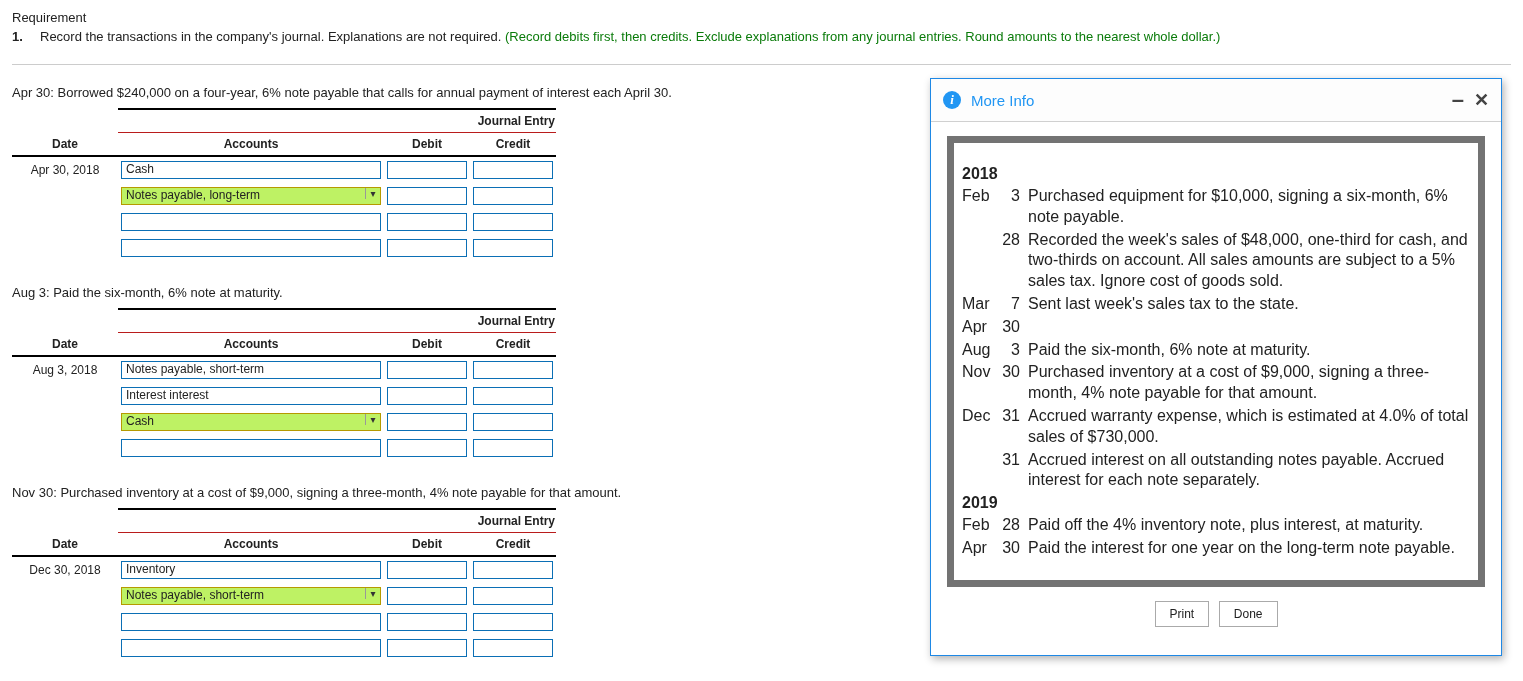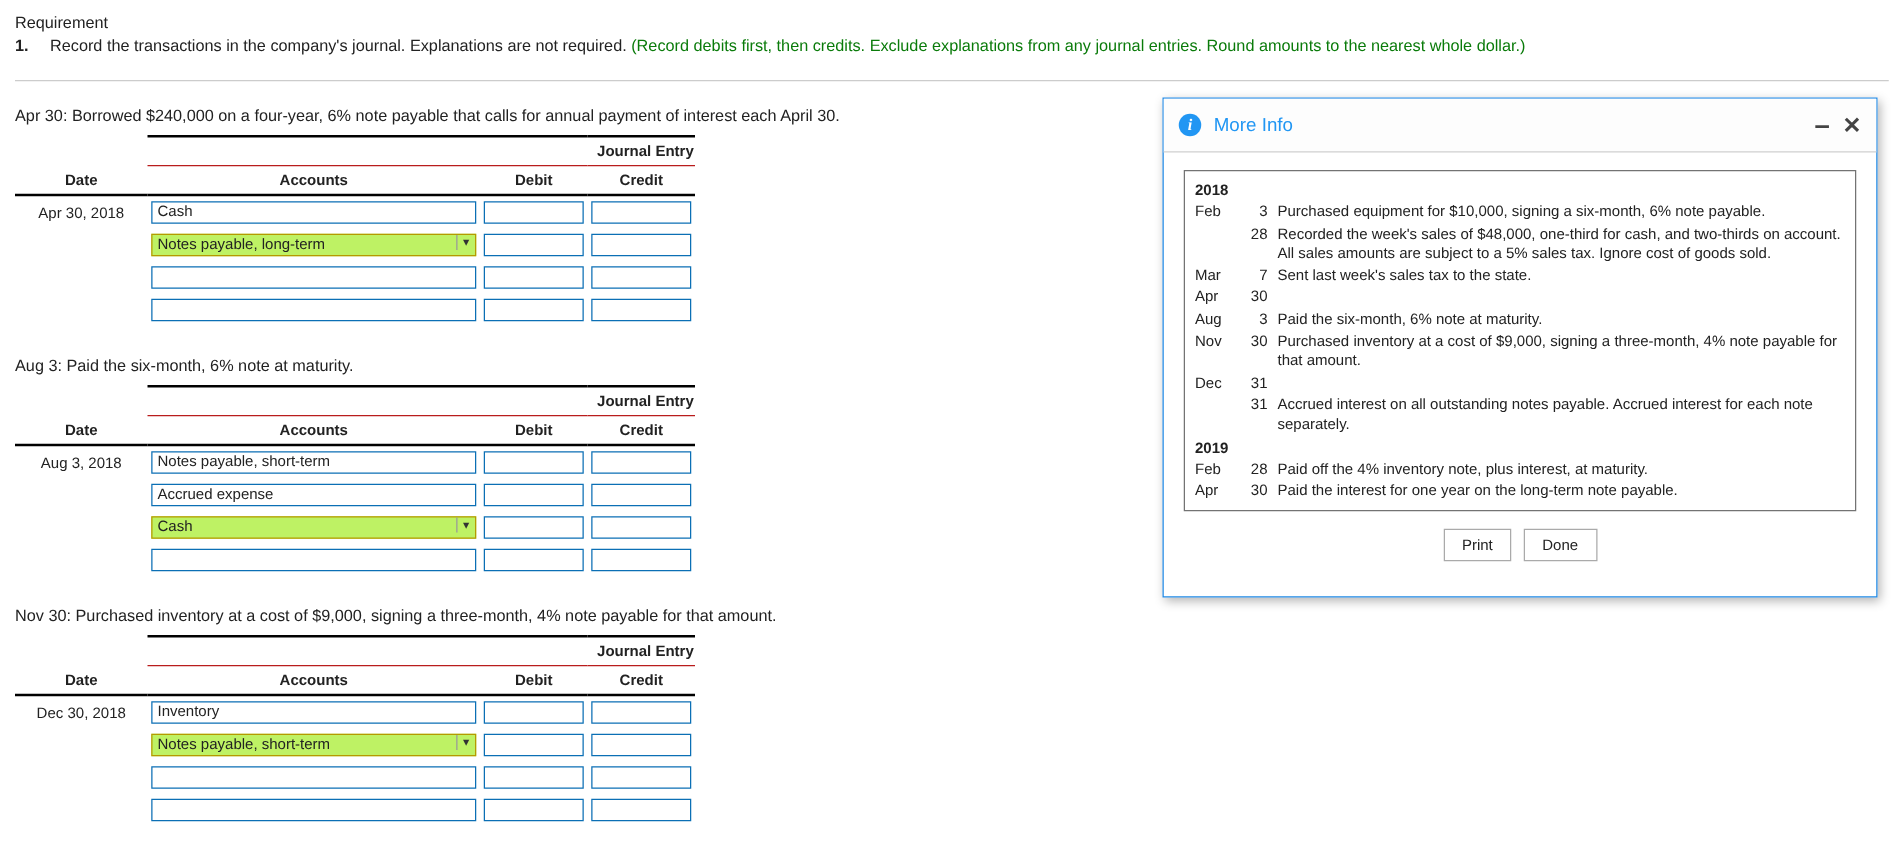--- a/index.html
+++ b/index.html
@@ -25,21 +25,21 @@
 .acct-arrow{width:14px;text-align:center;font-size:10px;color:#333;border-left:1px solid #999}
 .num-input{border:1px solid #0b6fb5;height:18px;box-sizing:border-box;background:#fff}
 .col-date-cell{text-align:center;font-weight:normal}
 
 .modal{position:absolute;top:78px;left:930px;width:570px;border:1px solid #1e88e5;box-shadow:2px 3px 8px rgba(0,0,0,0.3);background:#fff}
 .modal-hdr{display:flex;align-items:center;padding:10px 12px;border-bottom:1px solid #d0d0d0;background:#fdfdfd}
 .modal-icon{width:18px;height:18px;border-radius:50%;background:#2196f3;color:#fff;display:flex;align-items:center;justify-content:center;font-style:italic;font-family:Georgia,serif;font-size:13px;font-weight:bold;margin-right:10px}
 .modal-title{flex:1;color:#2196f3;font-size:15px}
 .modal-ctrl{font-size:18px;font-weight:bold;color:#444;margin-left:10px;cursor:pointer;font-family:Arial}
 .modal-body{padding:14px 16px}
-.modal-box{border:1px solid #737373;padding:6px 8px;font-size:12px}
+.modal-box{border:7px solid #737373;padding:20px 8px;font-size:16px}
 .modal-row{display:flex;padding:1px 0;line-height:1.3}
 .modal-year{font-weight:bold;padding:2px 0}
 .modal-mon{width:34px}
 .modal-day{width:24px;text-align:right;padding-right:8px}
 .modal-txt{flex:1}
 .modal-btns{text-align:center;padding:14px 0}
 .modal-btn{display:inline-block;border:1px solid #aaa;padding:5px 14px;margin:0 3px;font-size:12px;background:#fff;cursor:pointer}
 </style>
 </head>
 <body>
@@ -152,21 +152,21 @@
               <div class="num-input"></div>
             </td>
             <td class="col-num">
               <div class="num-input"></div>
             </td>
           </tr>
           <tr class="je-body">
             <td class="col-date col-date-cell"></td>
             <td class="col-acct">
               <div class="acct-input">
-                <span class="acct-text">Accrued expense</span>
+                <span class="acct-text">Interest interest</span>
               </div>
             </td>
             <td class="col-num">
               <div class="num-input"></div>
             </td>
             <td class="col-num">
               <div class="num-input"></div>
             </td>
           </tr>
           <tr class="je-body">
@@ -313,20 +313,21 @@
           <div class="modal-txt">Paid the six-month, 6% note at maturity.</div>
         </div>
         <div class="modal-row">
           <div class="modal-mon">Nov</div>
           <div class="modal-day">30</div>
           <div class="modal-txt">Purchased inventory at a cost of $9,000, signing a three-month, 4% note payable for that amount.</div>
         </div>
         <div class="modal-row">
           <div class="modal-mon">Dec</div>
           <div class="modal-day">31</div>
+          <div class="modal-txt">Accrued warranty expense, which is estimated at 4.0% of total sales of $730,000.</div>
         </div>
         <div class="modal-row">
           <div class="modal-mon"></div>
           <div class="modal-day">31</div>
           <div class="modal-txt">Accrued interest on all outstanding notes payable. Accrued interest for each note separately.</div>
         </div>
         <div class="modal-year">2019</div>
         <div class="modal-row">
           <div class="modal-mon">Feb</div>
           <div class="modal-day">28</div>

